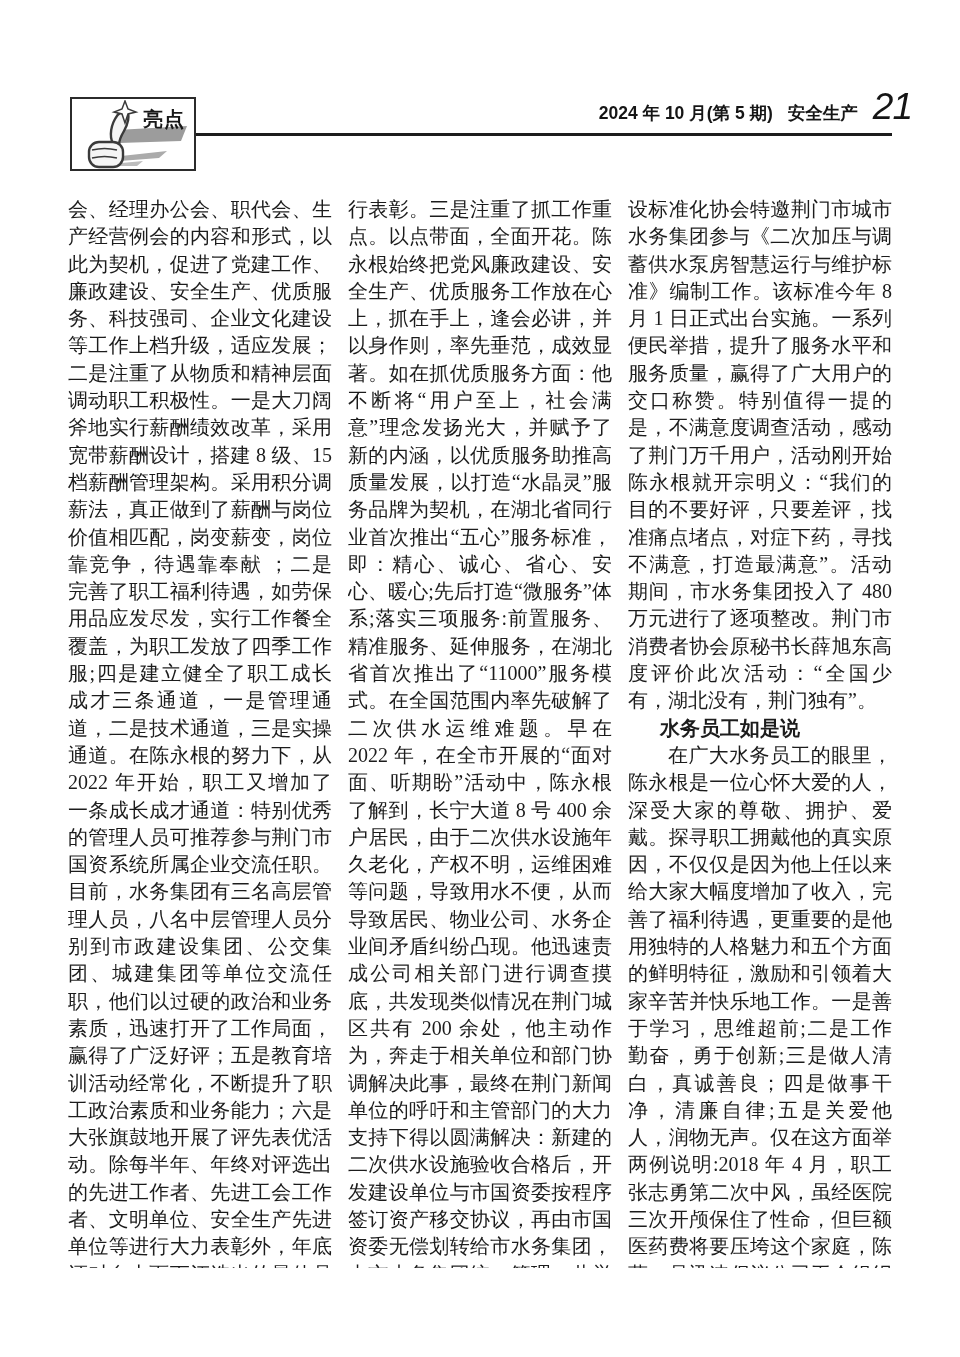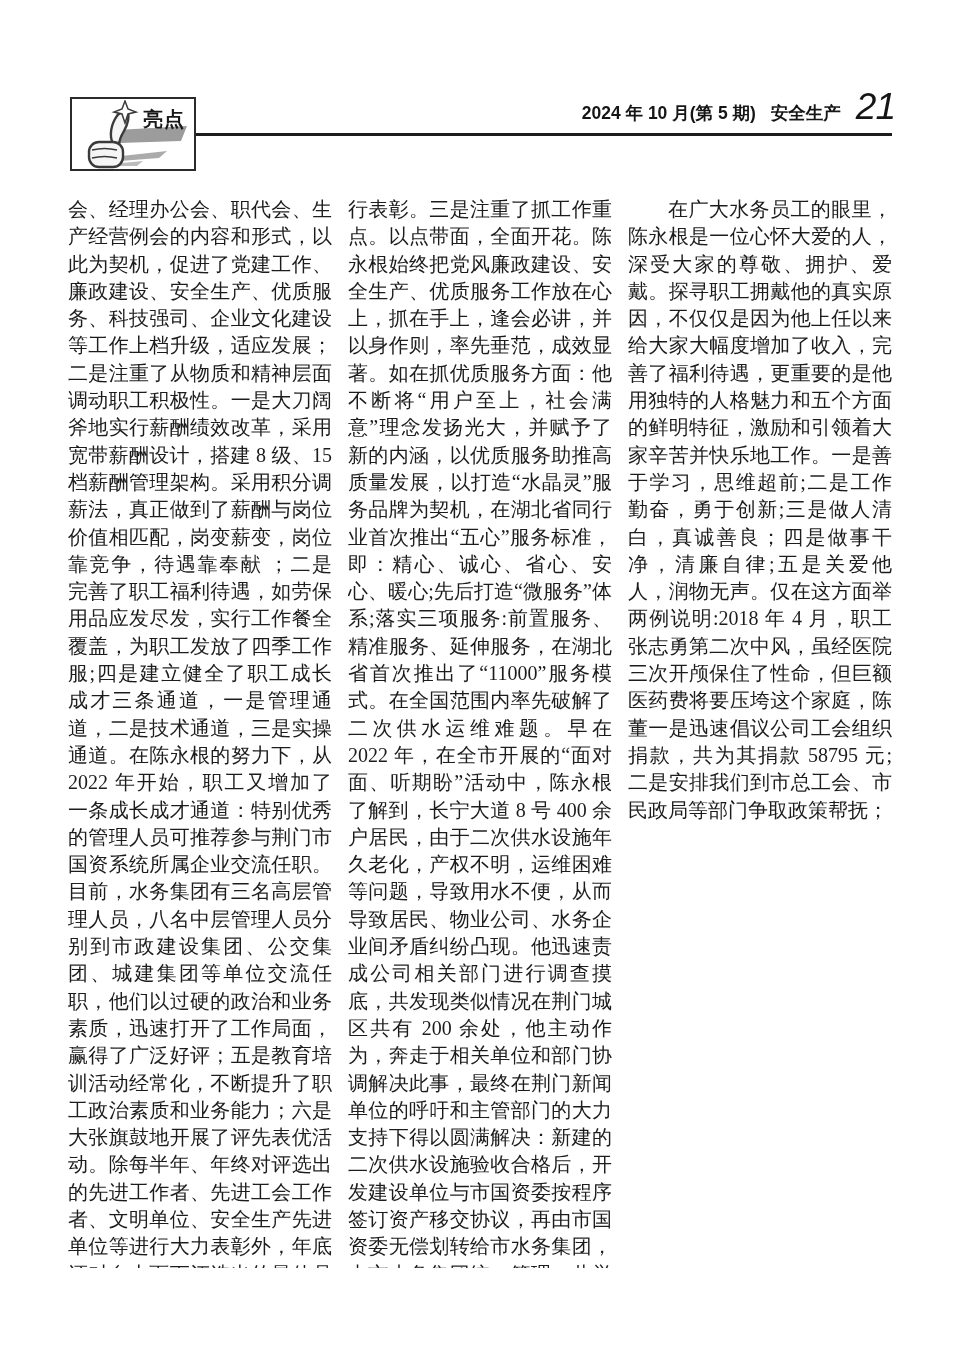--- a/index.html
+++ b/index.html
@@ -23,21 +23,21 @@
     box-sizing: border-box;
   }
   .logo-box svg { position: absolute; left: 1px; top: 1px; }
   .logo-label {
     position: absolute; top: 7px; right: 9px;
     font-family: "Liberation Sans", "DejaVu Sans", sans-serif;
     font-weight: 700; font-size: 20px; letter-spacing: 1px;
     color: #181818;
   }
   .header-meta {
-    position: absolute; top: 88px; right: 65px;
+    position: absolute; top: 88px; right: 48px;
     display: flex; align-items: baseline; gap: 15px;
     font-family: "Liberation Sans", "DejaVu Sans", sans-serif;
     font-weight: 700; font-size: 17.5px; color: #151515;
     white-space: nowrap;
   }
   .page-number {
     font-size: 37px; font-style: italic; font-weight: 400;
     letter-spacing: -1px; line-height: 1;
   }
   .header-rule {
@@ -102,17 +102,19 @@
   </header>
 
   <main class="columns">
     <div class="col">
         <p class="para body">会、经理办公会、职代会、生产经营例会的内容和形式，以此为契机，促进了党建工作、廉政建设、安全生产、优质服务、科技强司、企业文化建设等工作上档升级，适应发展；二是注重了从物质和精神层面调动职工积极性。一是大刀阔斧地实行薪酬绩效改革，采用宽带薪酬设计，搭建 8 级、15 档薪酬管理架构。采用积分调薪法，真正做到了薪酬与岗位价值相匹配，岗变薪变，岗位靠竞争，待遇靠奉献 ；二是完善了职工福利待遇，如劳保用品应发尽发，实行工作餐全覆盖，为职工发放了四季工作服;四是建立健全了职工成长成才三条通道，一是管理通道，二是技术通道，三是实操通道。在陈永根的努力下，从 2022 年开始，职工又增加了一条成长成才通道：特别优秀的管理人员可推荐参与荆门市国资系统所属企业交流任职。目前，水务集团有三名高层管理人员，八名中层管理人员分别到市政建设集团、公交集团、城建集团等单位交流任职，他们以过硬的政治和业务素质，迅速打开了工作局面，赢得了广泛好评；五是教育培训活动经常化，不断提升了职工政治素质和业务能力；六是大张旗鼓地开展了评先表优活动。除每半年、年终对评选出的先进工作者、先进工会工作者、文明单位、安全生产先进单位等进行大力表彰外，年底还对自上而下评选出的最佳员工、最美家庭、最佳管理奖、最佳道德品质奖等七个奖项，专门召开先进典型模范人物颁奖大会进</p>
       </div>
     <div class="col">
         <p class="para body">行表彰。三是注重了抓工作重点。以点带面，全面开花。陈永根始终把党风廉政建设、安全生产、优质服务工作放在心上，抓在手上，逢会必讲，并以身作则，率先垂范，成效显著。如在抓优质服务方面：他不断将“用户至上，社会满意”理念发扬光大，并赋予了新的内涵，以优质服务助推高质量发展，以打造“水晶灵”服务品牌为契机，在湖北省同行业首次推出“五心”服务标准，即：精心、诚心、省心、安心、暖心;先后打造“微服务”体系;落实三项服务:前置服务、精准服务、延伸服务，在湖北省首次推出了“11000”服务模式。在全国范围内率先破解了二次供水运维难题。早在 2022 年，在全市开展的“面对面、听期盼”活动中，陈永根了解到，长宁大道 8 号 400 余户居民，由于二次供水设施年久老化，产权不明，运维困难等问题，导致用水不便，从而导致居民、物业公司、水务企业间矛盾纠纷凸现。他迅速责成公司相关部门进行调查摸底，共发现类似情况在荆门城区共有 200 余处，他主动作为，奔走于相关单位和部门协调解决此事，最终在荆门新闻单位的呼吁和主管部门的大力支持下得以圆满解决：新建的二次供水设施验收合格后，开发建设单位与市国资委按程序签订资产移交协议，再由市国资委无偿划转给市水务集团，由市水务集团统一管理。此举解决了群众急难愁盼，实现了政府、企业、群众三方共赢，也为全国其他地区提供了荆门实践经验。中国工程建</p>
       </div>
     <div class="col">
+        <p class="para body">设标准化协会特邀荆门市城市水务集团参与《二次加压与调蓄供水泵房智慧运行与维护标准》编制工作。该标准今年 8 月 1 日正式出台实施。一系列便民举措，提升了服务水平和服务质量，赢得了广大用户的交口称赞。特别值得一提的是，不满意度调查活动，感动了荆门万千用户，活动刚开始陈永根就开宗明义：“我们的目的不要好评，只要差评，找准痛点堵点，对症下药，寻找不满意，打造最满意”。活动期间，市水务集团投入了 480 万元进行了逐项整改。荆门市消费者协会原秘书长薛旭东高度评价此次活动：“全国少有，湖北没有，荆门独有”。</p>
+        <p class="para heading">水务员工如是说</p>
         <p class="para body-indent">在广大水务员工的眼里，陈永根是一位心怀大爱的人，深受大家的尊敬、拥护、爱戴。探寻职工拥戴他的真实原因，不仅仅是因为他上任以来给大家大幅度增加了收入，完善了福利待遇，更重要的是他用独特的人格魅力和五个方面的鲜明特征，激励和引领着大家辛苦并快乐地工作。一是善于学习，思维超前;二是工作勤奋，勇于创新;三是做人清白，真诚善良；四是做事干净，清廉自律;五是关爱他人，润物无声。仅在这方面举两例说明:2018 年 4 月，职工张志勇第二次中风，虽经医院三次开颅保住了性命，但巨额医药费将要压垮这个家庭，陈董一是迅速倡议公司工会组织捐款，共为其捐款 58795 元;二是安排我们到市总工会、市民政局等部门争取政策帮抚；</p>
       </div>
   </main>
 
 </div>
 
 </body></html>

